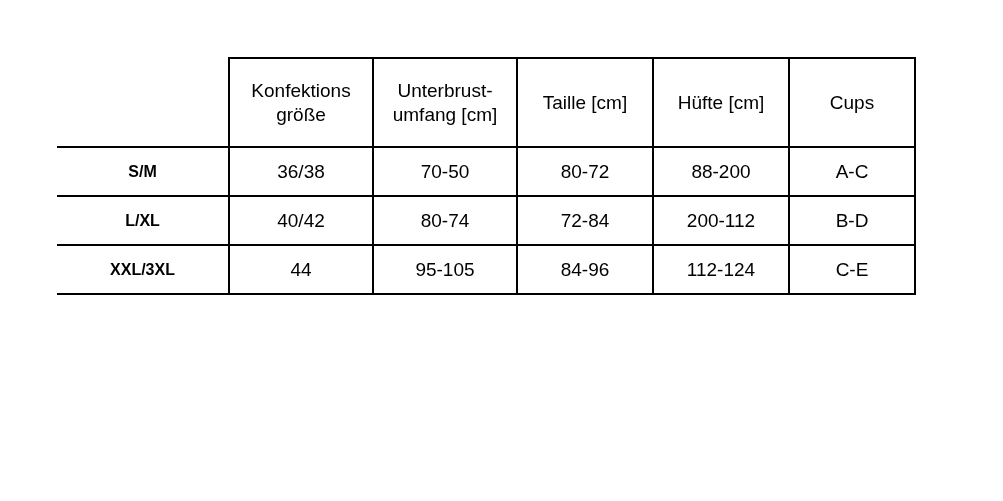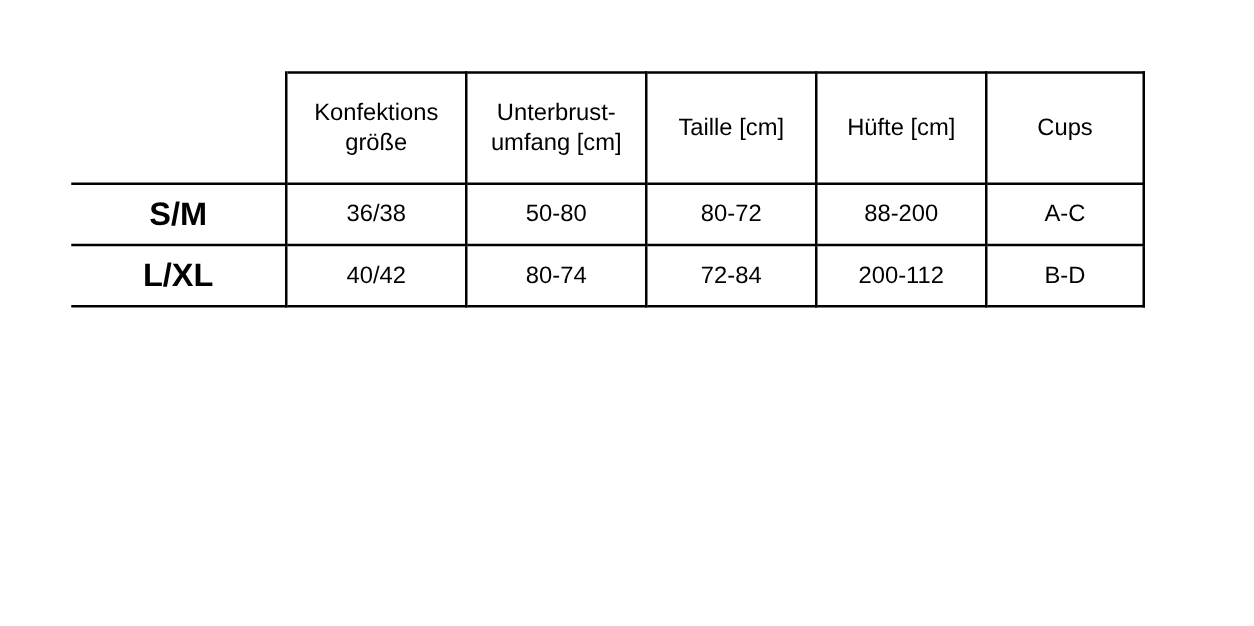--- a/index.html
+++ b/index.html
@@ -55,21 +55,21 @@
   }
   thead td.corner {
     border-left: none;
     border-top: none;
   }
   tbody td {
     height: 47px;
   }
   tbody td.rowhead {
     font-weight: bold;
-    font-size: 26px;
+    font-size: 16px;
     border-left: none;
     margin-top: 24px;
   }
   tbody tr:last-child td {
     
   }
   .hdr-line { display: block; }
 </style>
 </head>
 <body>
@@ -103,28 +103,36 @@
         </td>
         <td>
           <span class="hdr-line">Cups</span>
         </td>
       </tr>
     </thead>
     <tbody>
       <tr>
         <td class="rowhead">S/M</td>
         <td>36/38</td>
-        <td>50-80</td>
+        <td>70-50</td>
         <td>80-72</td>
         <td>88-200</td>
         <td>A-C</td>
       </tr>
       <tr>
         <td class="rowhead">L/XL</td>
         <td>40/42</td>
         <td>80-74</td>
         <td>72-84</td>
         <td>200-112</td>
         <td>B-D</td>
       </tr>
+      <tr>
+        <td class="rowhead">XXL/3XL</td>
+        <td>44</td>
+        <td>95-105</td>
+        <td>84-96</td>
+        <td>112-124</td>
+        <td>C-E</td>
+      </tr>
     </tbody>
   </table>
 </div>
 
 </body></html>

